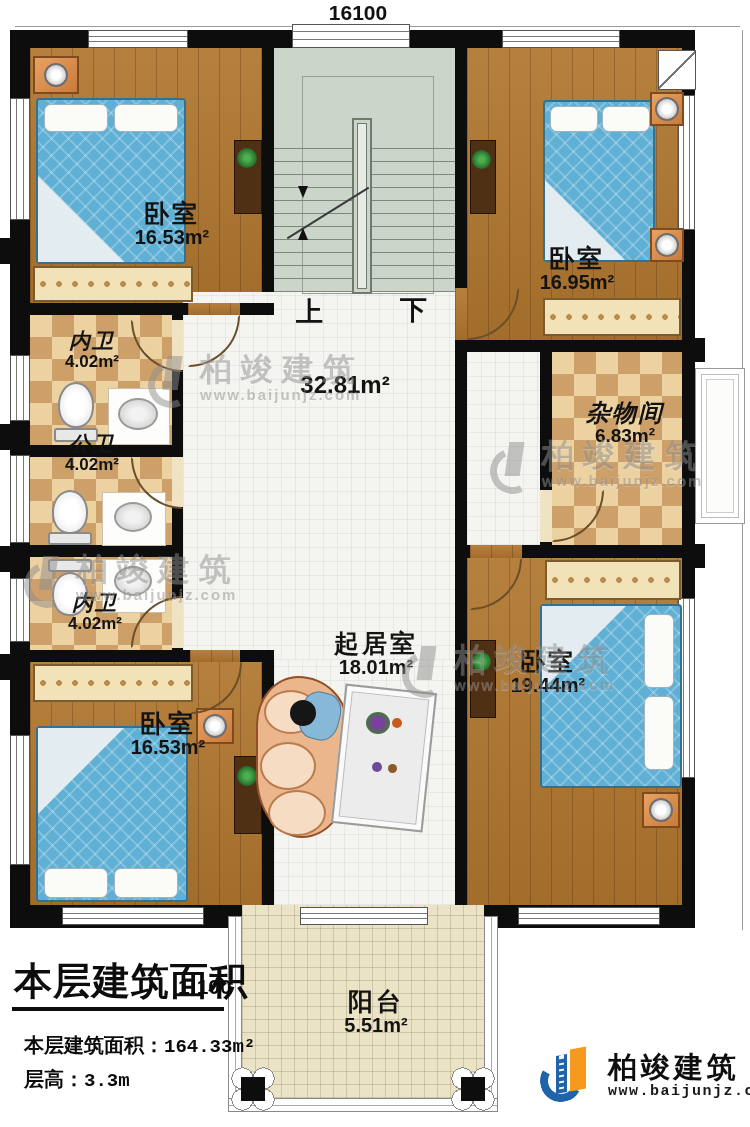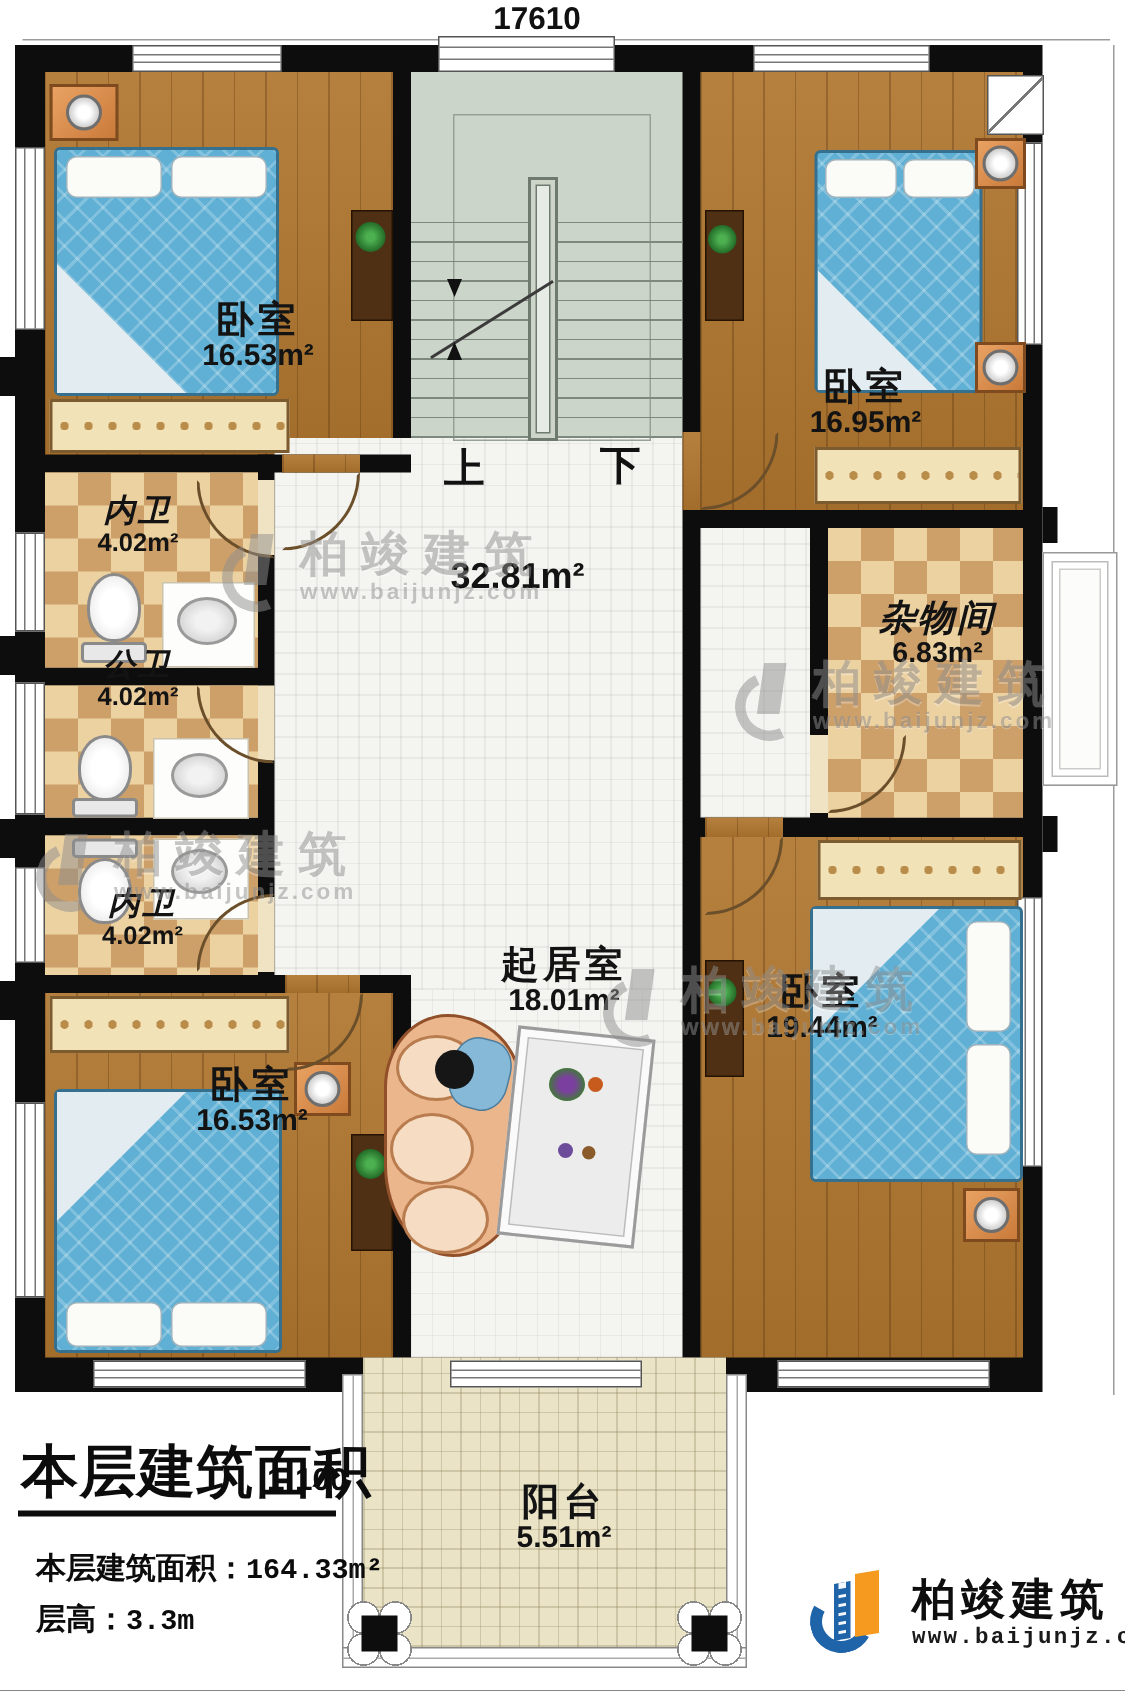--- a/index.html
+++ b/index.html
@@ -119,21 +119,21 @@
       background-size:5px 100%;background-repeat:repeat-y;background-position:3px 2px;}
   .brand-text .nm{font-size:29px;font-weight:bold;color:#0e0e0e;letter-spacing:4px;line-height:1.05;}
   .brand-text .url{font-size:15px;font-weight:bold;color:#1a1a1a;letter-spacing:1.5px;font-family:"Liberation Mono",monospace;}
   .rot{transform:rotate(-90deg);}
 </style>
 </head>
 <body>
 
 <div class="dimline" style="left:15px;top:26px;width:725px;height:1px;"></div>
 <div class="dimline" style="left:742px;top:30px;width:1px;height:900px;"></div>
-<div class="dim" style="left:358px;top:1px;transform:translateX(-50%);">17610</div>
+<div class="dim" style="left:358px;top:1px;transform:translateX(-50%);">16100</div>
 <div class="dim rot" style="left:663px;top:458px;width:110px;text-align:center;">17640</div>
 
 <div class="f wall" style="left:10px;top:30px;width:685px;height:898px;"></div>
 
 <div class="f wall" style="left:0px;top:238px;width:10px;height:26px;"></div>
 <div class="f wall" style="left:0px;top:424px;width:10px;height:26px;"></div>
 <div class="f wall" style="left:0px;top:546px;width:10px;height:26px;"></div>
 <div class="f wall" style="left:0px;top:654px;width:10px;height:26px;"></div>
 <div class="f wall" style="left:695px;top:338px;width:10px;height:24px;"></div>
 <div class="f wall" style="left:695px;top:544px;width:10px;height:24px;"></div>

